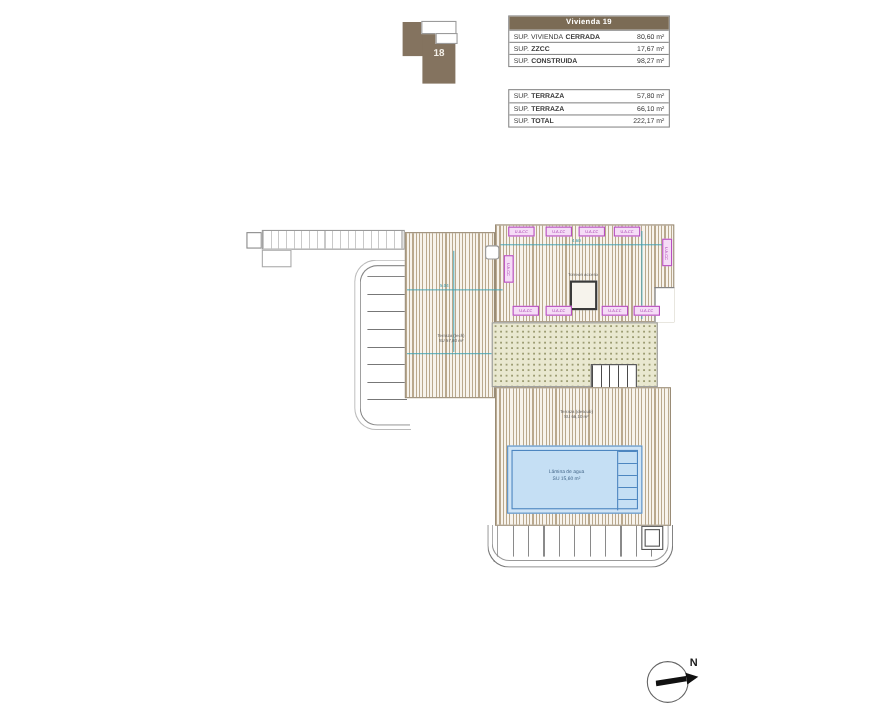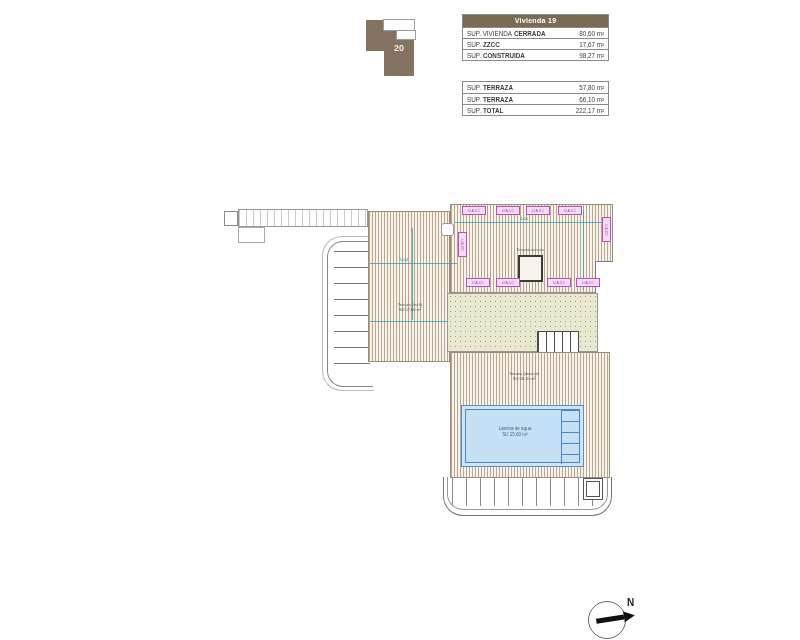--- a/index.html
+++ b/index.html
@@ -61,21 +61,21 @@
 </head>
 <body>
 
 <div class="canvas">
 
   <div class="abs" style="left:355px;top:10px;width:90px;height:80px;">
     <div class="abs kp-brown" style="left:11px;top:10px;width:19px;height:31px;"></div>
     <div class="abs kp-brown" style="left:29px;top:10px;width:30px;height:56px;"></div>
     <div class="abs kp-white" style="left:28px;top:9px;width:32px;height:12px;"></div>
     <div class="abs kp-white" style="left:41px;top:20px;width:20px;height:10px;"></div>
-    <div class="abs kp-num" style="left:29px;top:33px;width:30px;">20</div>
+    <div class="abs kp-num" style="left:29px;top:33px;width:30px;">18</div>
   </div>
 
   <div class="abs sumtable" style="left:462px;top:14px;">
     <div class="sumhead">Vivienda 19</div>
     <div class="srow" style="border-top:1px solid #8a8a8a;">
       <span class="rp">SUP. VIVIENDA</span>
       <span class="rn">CERRADA</span>
       <span class="rv">80,60 m²</span>
     </div>
     <div class="srow">

